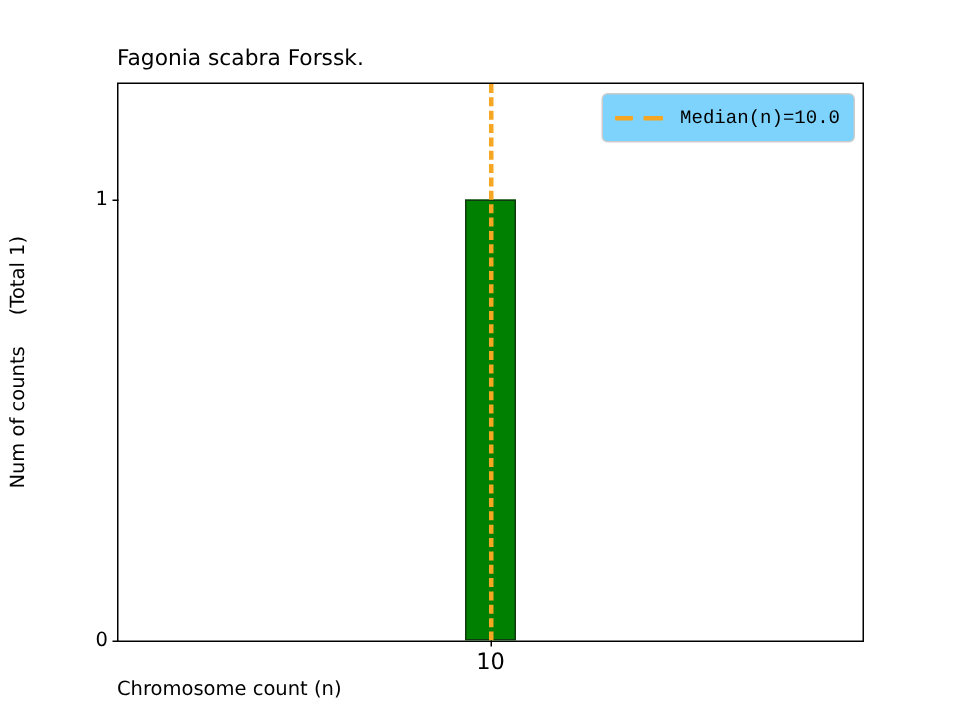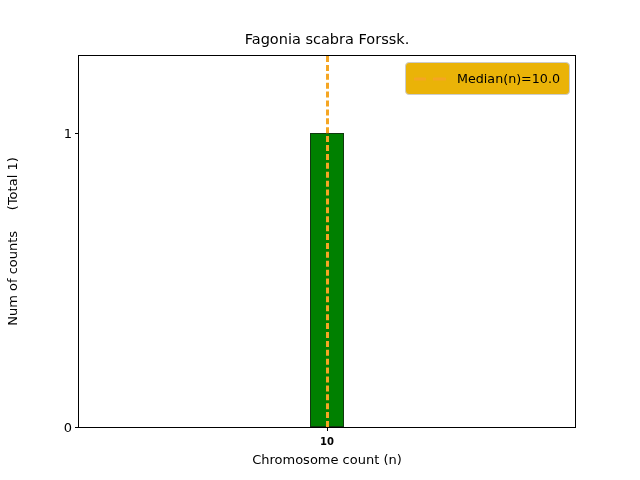--- a/index.html
+++ b/index.html
@@ -21,21 +21,20 @@
     height: 480px;
     background: #ffffff;
   }
 
   
   #chart-title {
     position: absolute;
     left: 78px;
     top: 30px;
     width: 498px;
-    text-align: center;
     font-size: 14.5px;
     line-height: 18px;
     color: #000000;
     white-space: nowrap;
   }
 
   
   #plot-area {
     position: absolute;
     left: 78px;
@@ -96,35 +95,33 @@
     position: absolute;
     height: 4px;
     width: 0;
     border-left: 1.1px solid #000000;
     top: 100%;
   }
   .tick-label-x {
     position: absolute;
     top: 100%;
     margin-top: 8px;
-    font-size: 10px;
+    font-size: 15px;
     line-height: 13px;
     white-space: nowrap;
     transform: translateX(-50%);
     color: #000000;
-    font-weight: bold;
   }
 
   
   #xlabel {
     position: absolute;
     left: 78px;
     top: 452px;
     width: 498px;
-    text-align: center;
     font-size: 13px;
     line-height: 15px;
     white-space: nowrap;
     color: #000000;
   }
 
   #ylabel {
     position: absolute;
     left: 0px;
     top: 55px;
@@ -146,23 +143,24 @@
   #ylabel-rot .yl-line1 { }
   #ylabel-rot .yl-line2 { }
 
   
   #legend {
     position: absolute;
     right: 5px;
     top: 6px;
     border: 1px solid #cccccc;
     border-radius: 4px;
-    background: #eab308;
+    background: #7dd3fc;
     padding: 6px 9px 6px 8px;
     box-sizing: border-box;
+    font-family: Liberation Mono, monospace;
   }
   .legend-row {
     display: flex;
     align-items: center;
     height: 19px;
   }
   .legend-swatch {
     width: 33px;
     height: 12px;
     margin-right: 10px;

